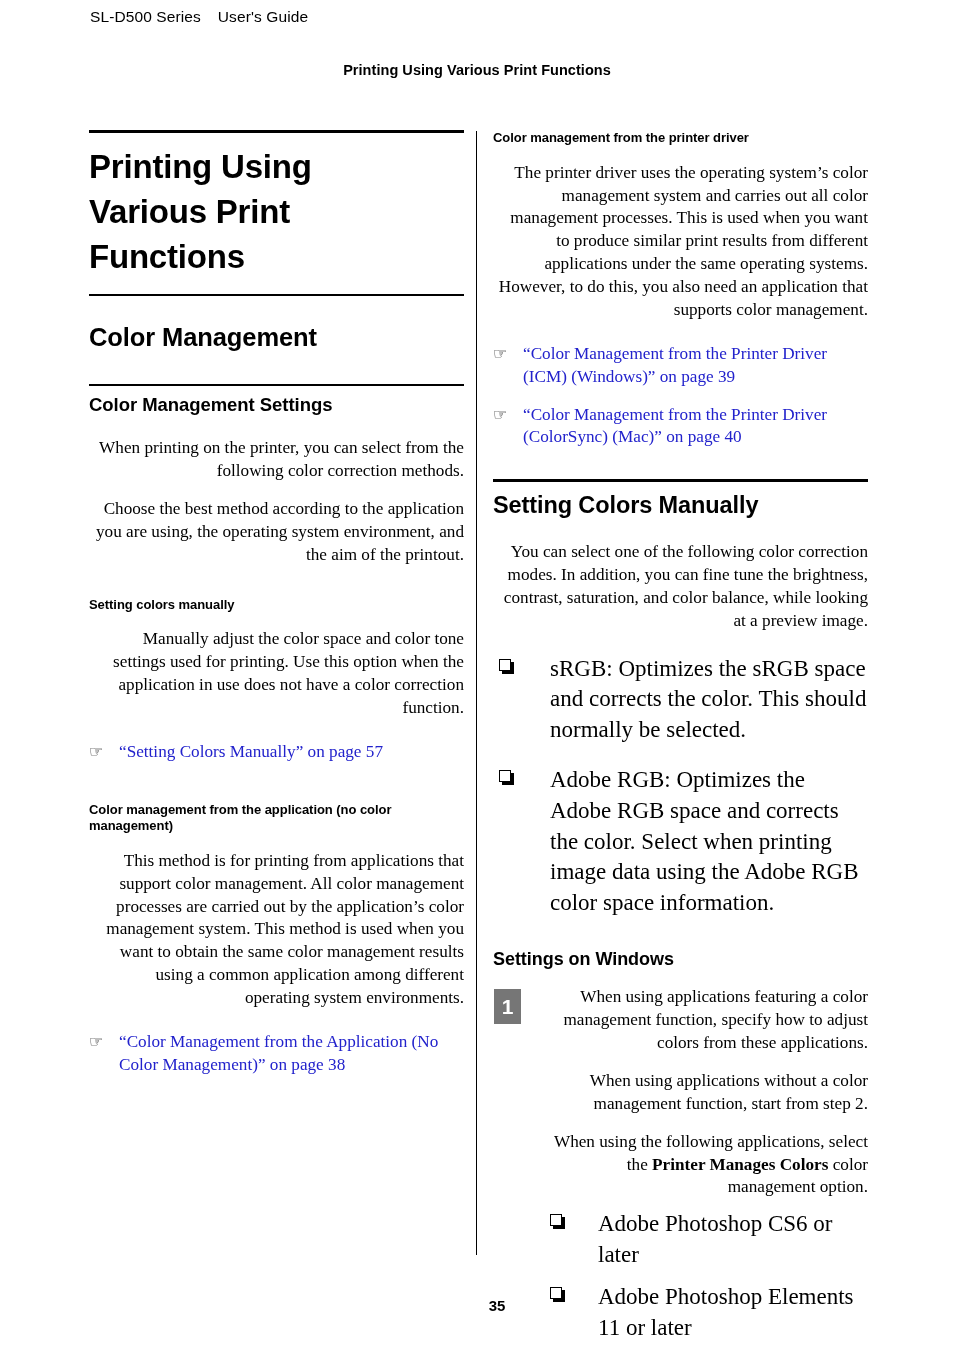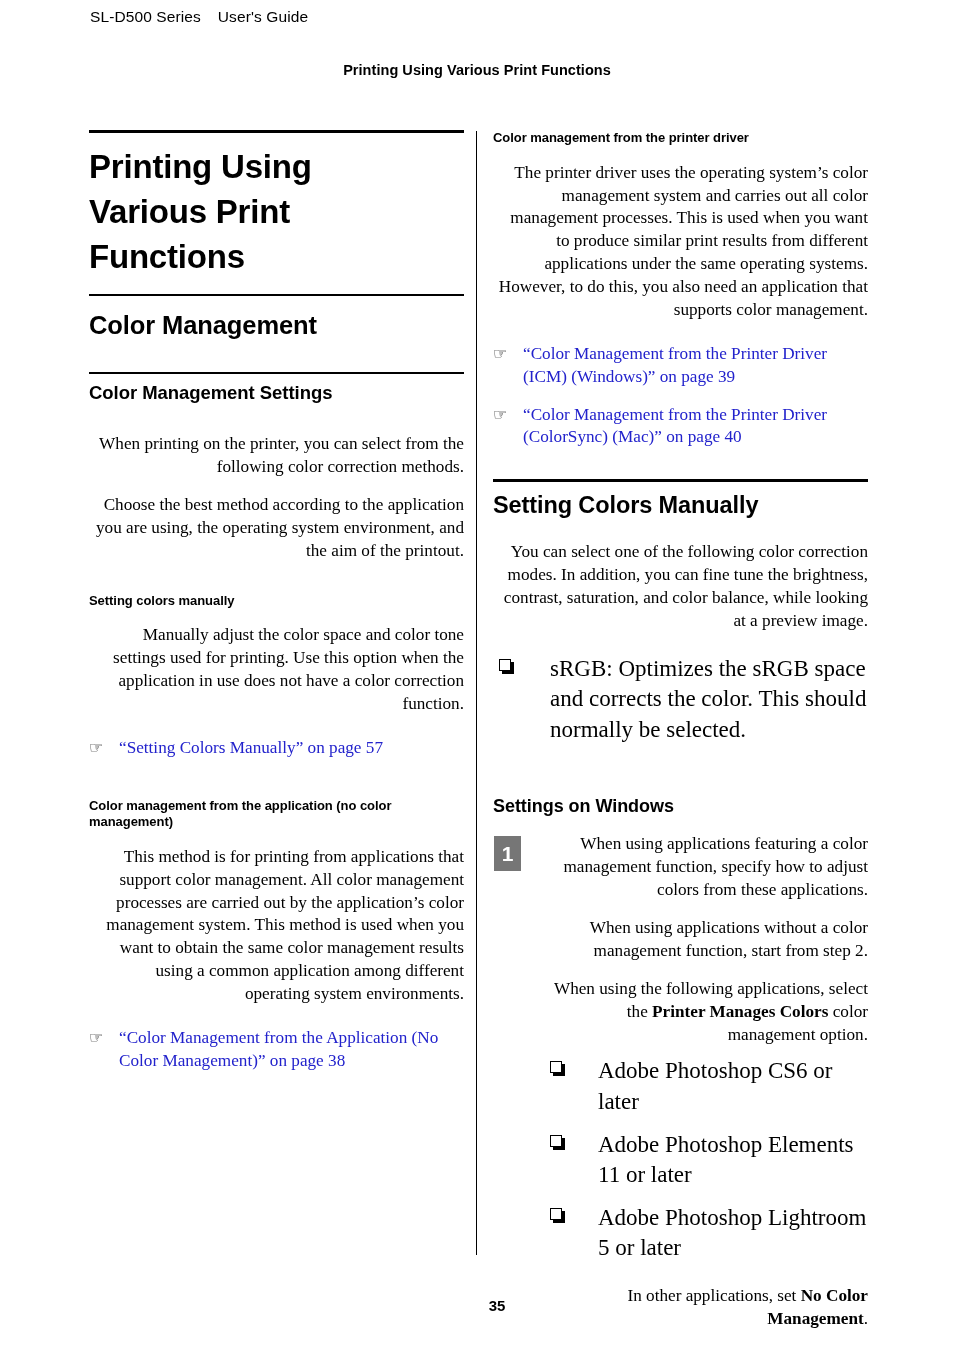--- a/index.html
+++ b/index.html
@@ -88,29 +88,29 @@
     letter-spacing: -0.2px;
     margin: 12px 0 14px 0;
     max-width: 300px;
   }
   .h2 {
     font-family: "Liberation Sans", sans-serif;
     font-weight: bold;
     font-size: 25.5px;
     line-height: 1.25;
     letter-spacing: -0.1px;
-    margin: 14px 0 0 0;
+    margin: 26px 0 0 0;
   }
   .h3 {
     font-family: "Liberation Sans", sans-serif;
     font-weight: bold;
     font-size: 18.5px;
     line-height: 1.25;
     letter-spacing: -0.05px;
-    margin: 7px 0 8px 0;
+    margin: 7px 0 0 0;
   }
   .h4 {
     font-family: "Liberation Sans", sans-serif;
     font-weight: bold;
     font-size: 13px;
     line-height: 1.28;
     letter-spacing: -0.05px;
     margin: 0 0 0 0;
   }
 
@@ -284,20 +284,24 @@
 
     <div class="gap-md"></div>
     <p class="body">You can select one of the following color correction modes. In addition, you can fine tune the brightness, contrast, saturation, and color balance, while looking at a preview image.</p>
 
     <div class="gap-md"></div>
     <div class="bullet-row">
       <span class="bx"></span>
       <span>sRGB: Optimizes the sRGB space and corrects the color. This should normally be selected.</span>
     </div>
     <div class="bullet-gap"></div>
+    <div class="bullet-row">
+      <span class="bx"></span>
+      <span>Adobe RGB: Optimizes the Adobe RGB space and corrects the color. Select when printing image data using the Adobe RGB color space information.</span>
+    </div>
 
     <div class="gap-lg"></div>
     <div class="h4" style="font-size:18px;">Settings on Windows</div>
 
     <div class="gap-sm"></div>
     <div class="step">
       <div class="step-num">1</div>
       <p class="body">When using applications featuring a color management function, specify how to adjust colors from these applications.</p>
       <div class="gap-sm"></div>
       <p class="body">When using applications without a color management function, start from step 2.</p>

